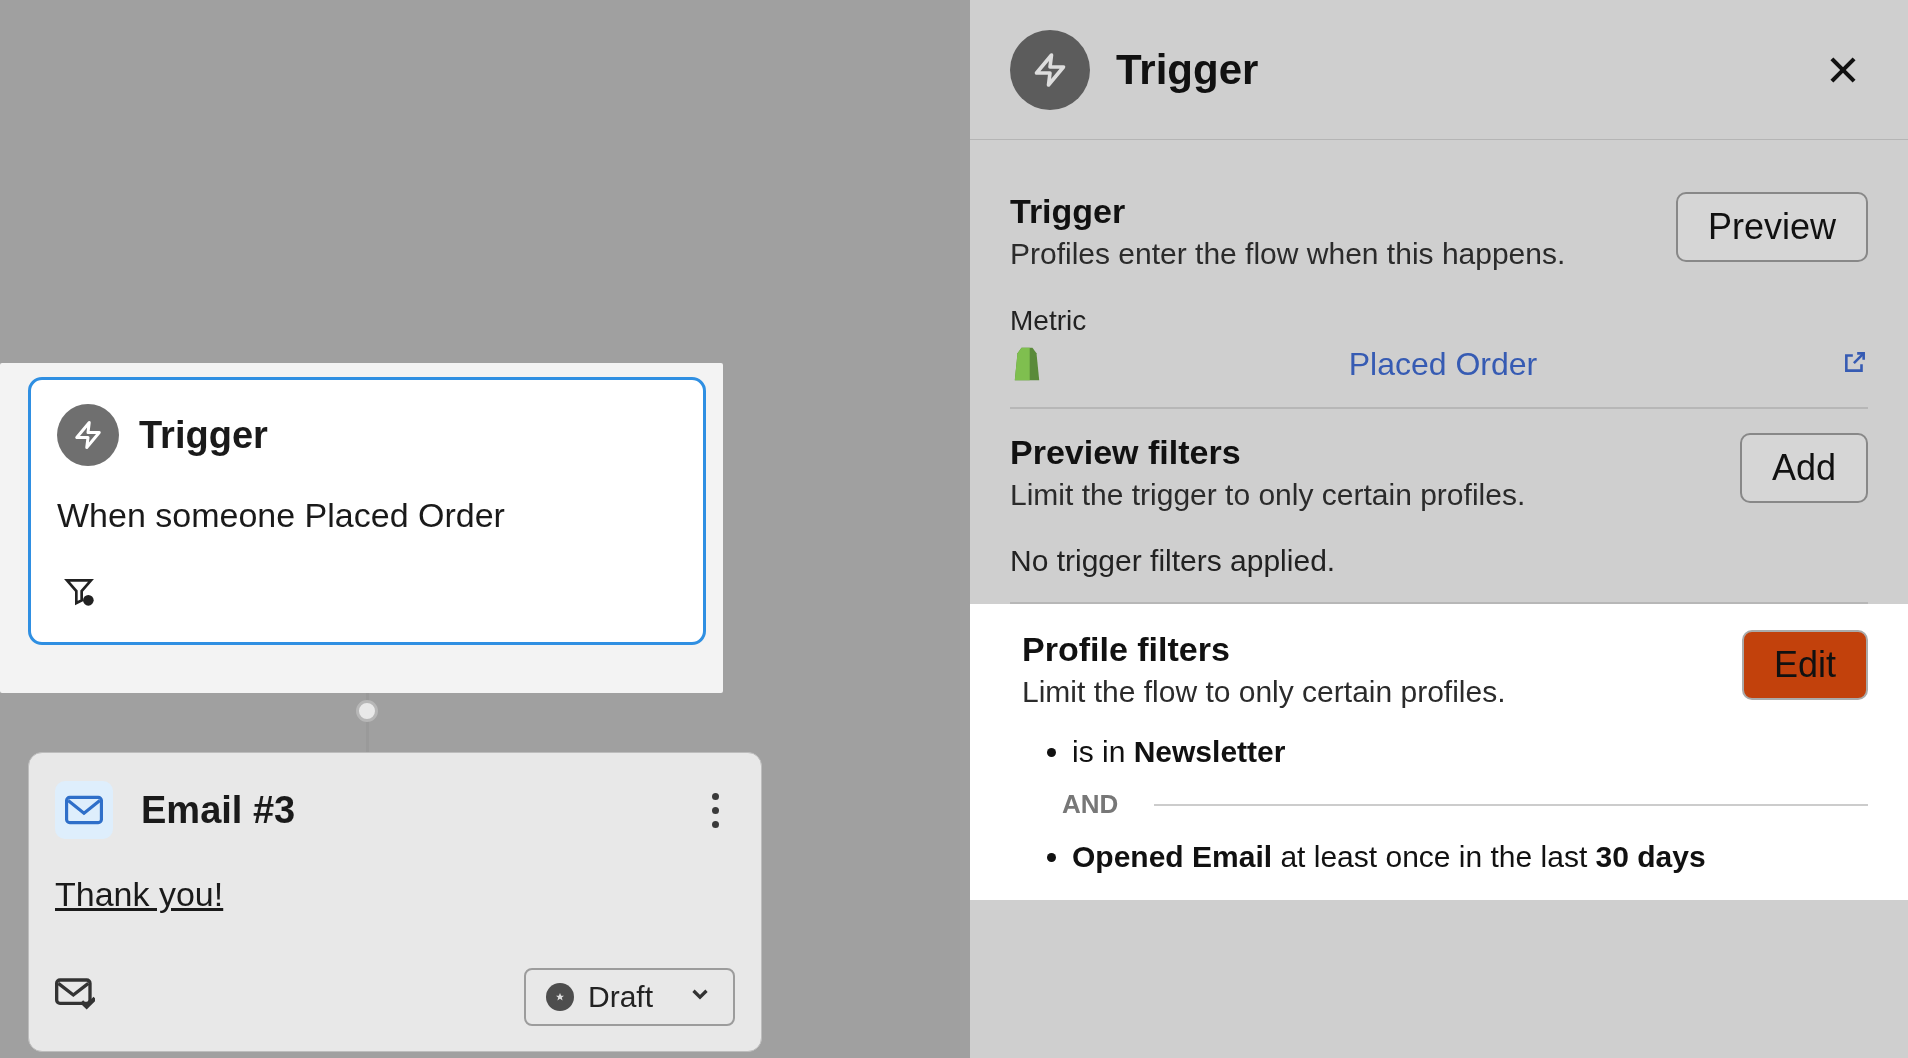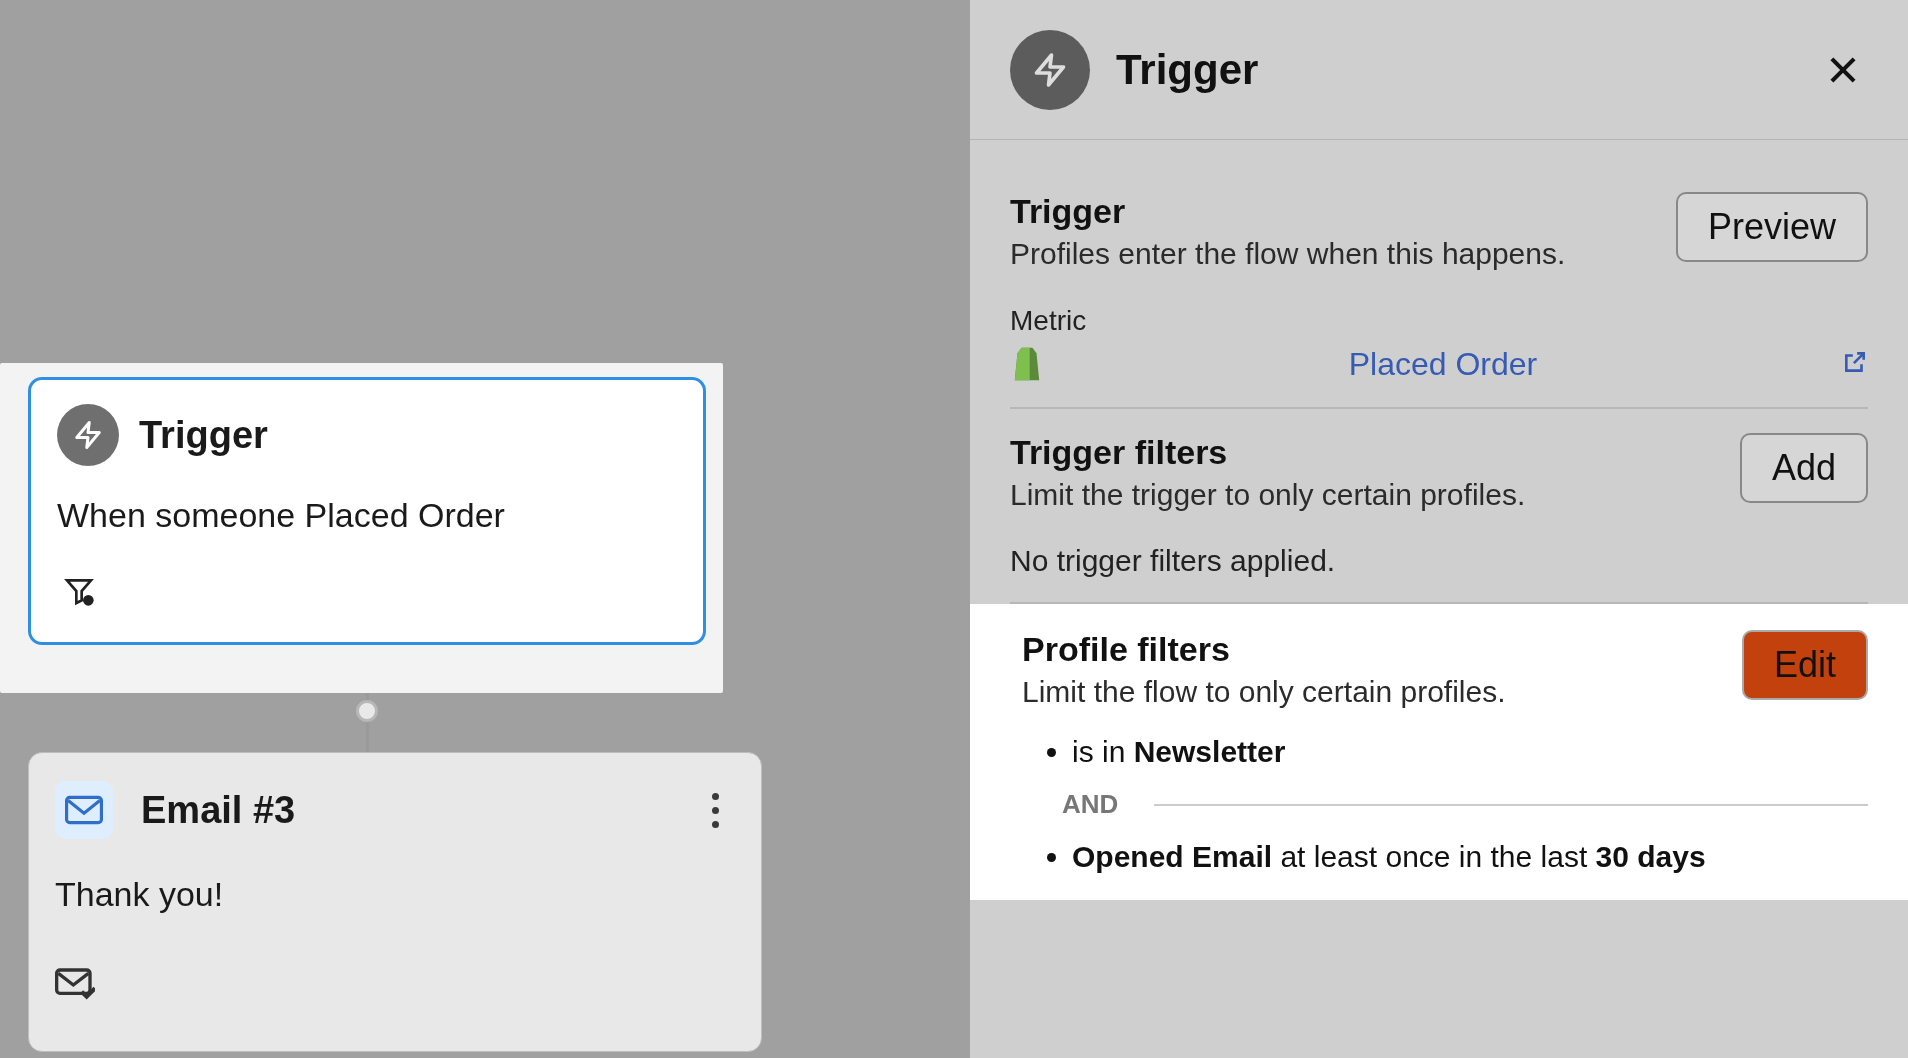--- a/index.html
+++ b/index.html
@@ -107,20 +107,21 @@
     margin-left: auto;
     width: 40px; height: 40px;
     display: flex; flex-direction: column; align-items: center; justify-content: center; gap:7px;
     cursor: pointer;
   }
   .kebab span { width:7px; height:7px; background:#3a3a3a; border-radius:50%; }
   .email-subject {
     margin-top: 36px;
     font-size: 34px;
     color: #1a1a1a;
+    text-decoration: underline;
   }
   .email-footer {
     margin-top: 54px;
     display: flex; align-items: center;
   }
   .draft-btn {
     margin-left: auto;
     display: flex; align-items: center;
     gap: 14px;
     border: 2px solid #9c9c9c;
@@ -262,20 +263,33 @@
     </div>
     <div class="email-subject">Thank you!</div>
     <div class="email-footer">
       <div>
         <svg width="40" height="34" viewBox="0 0 24 20" fill="none" stroke="#333" stroke-width="2">
             <rect x="1" y="1" width="20" height="14" rx="2"></rect>
             <polyline points="2,3 11,10 20,3"></polyline>
             <polyline points="16,14 19,17 24,12" stroke-width="2.5"></polyline>
           </svg>
       </div>
+      <div class="draft-btn">
+        <span class="status-dot">
+          <svg width="16" height="16" viewBox="0 0 24 24" fill="#ddd">
+              <path d="M12 2 L15 9 L22 9 L16.5 13.5 L18.5 21 L12 16.5 L5.5 21 L7.5 13.5 L2 9 L9 9 Z" transform="scale(0.6) translate(8,8)"></path>
+            </svg>
+        </span>
+        <span>Draft</span>
+        <span class="chevron-down">
+          <svg width="26" height="26" viewBox="0 0 24 24" fill="none" stroke="#333" stroke-width="3">
+              <polyline points="6 9 12 15 18 9"></polyline>
+            </svg>
+        </span>
+      </div>
     </div>
   </div>
 </div>
 
 <div class="side-panel">
   <div class="sp-header">
     <div class="sp-icon">
       <svg width="36" height="44" viewBox="0 0 24 24" fill="none" stroke="#ddd" stroke-width="2.4" stroke-linecap="round" stroke-linejoin="round">
           <polygon points="13 2 3 14 12 14 11 22 21 10 12 10 13 2"></polygon>
         </svg>
@@ -314,21 +328,21 @@
               <line x1="20" y1="4" x2="11" y2="13"></line>
               <path d="M18 14 L18 20 L4 20 L4 6 L10 6"></path>
             </svg>
         </span>
       </div>
     </div>
 
     <div class="section section-border">
       <div class="section-head">
         <div>
-          <div class="section-title">Trigger filters</div>
+          <div class="section-title">Preview filters</div>
           <div class="section-sub">Limit the trigger to only certain profiles.</div>
         </div>
         <button class="section-btn">Add</button>
       </div>
       <div class="no-filters">No trigger filters applied.</div>
     </div>
   </div>
 
   <div class="profile-section">
     <div class="section-head">

